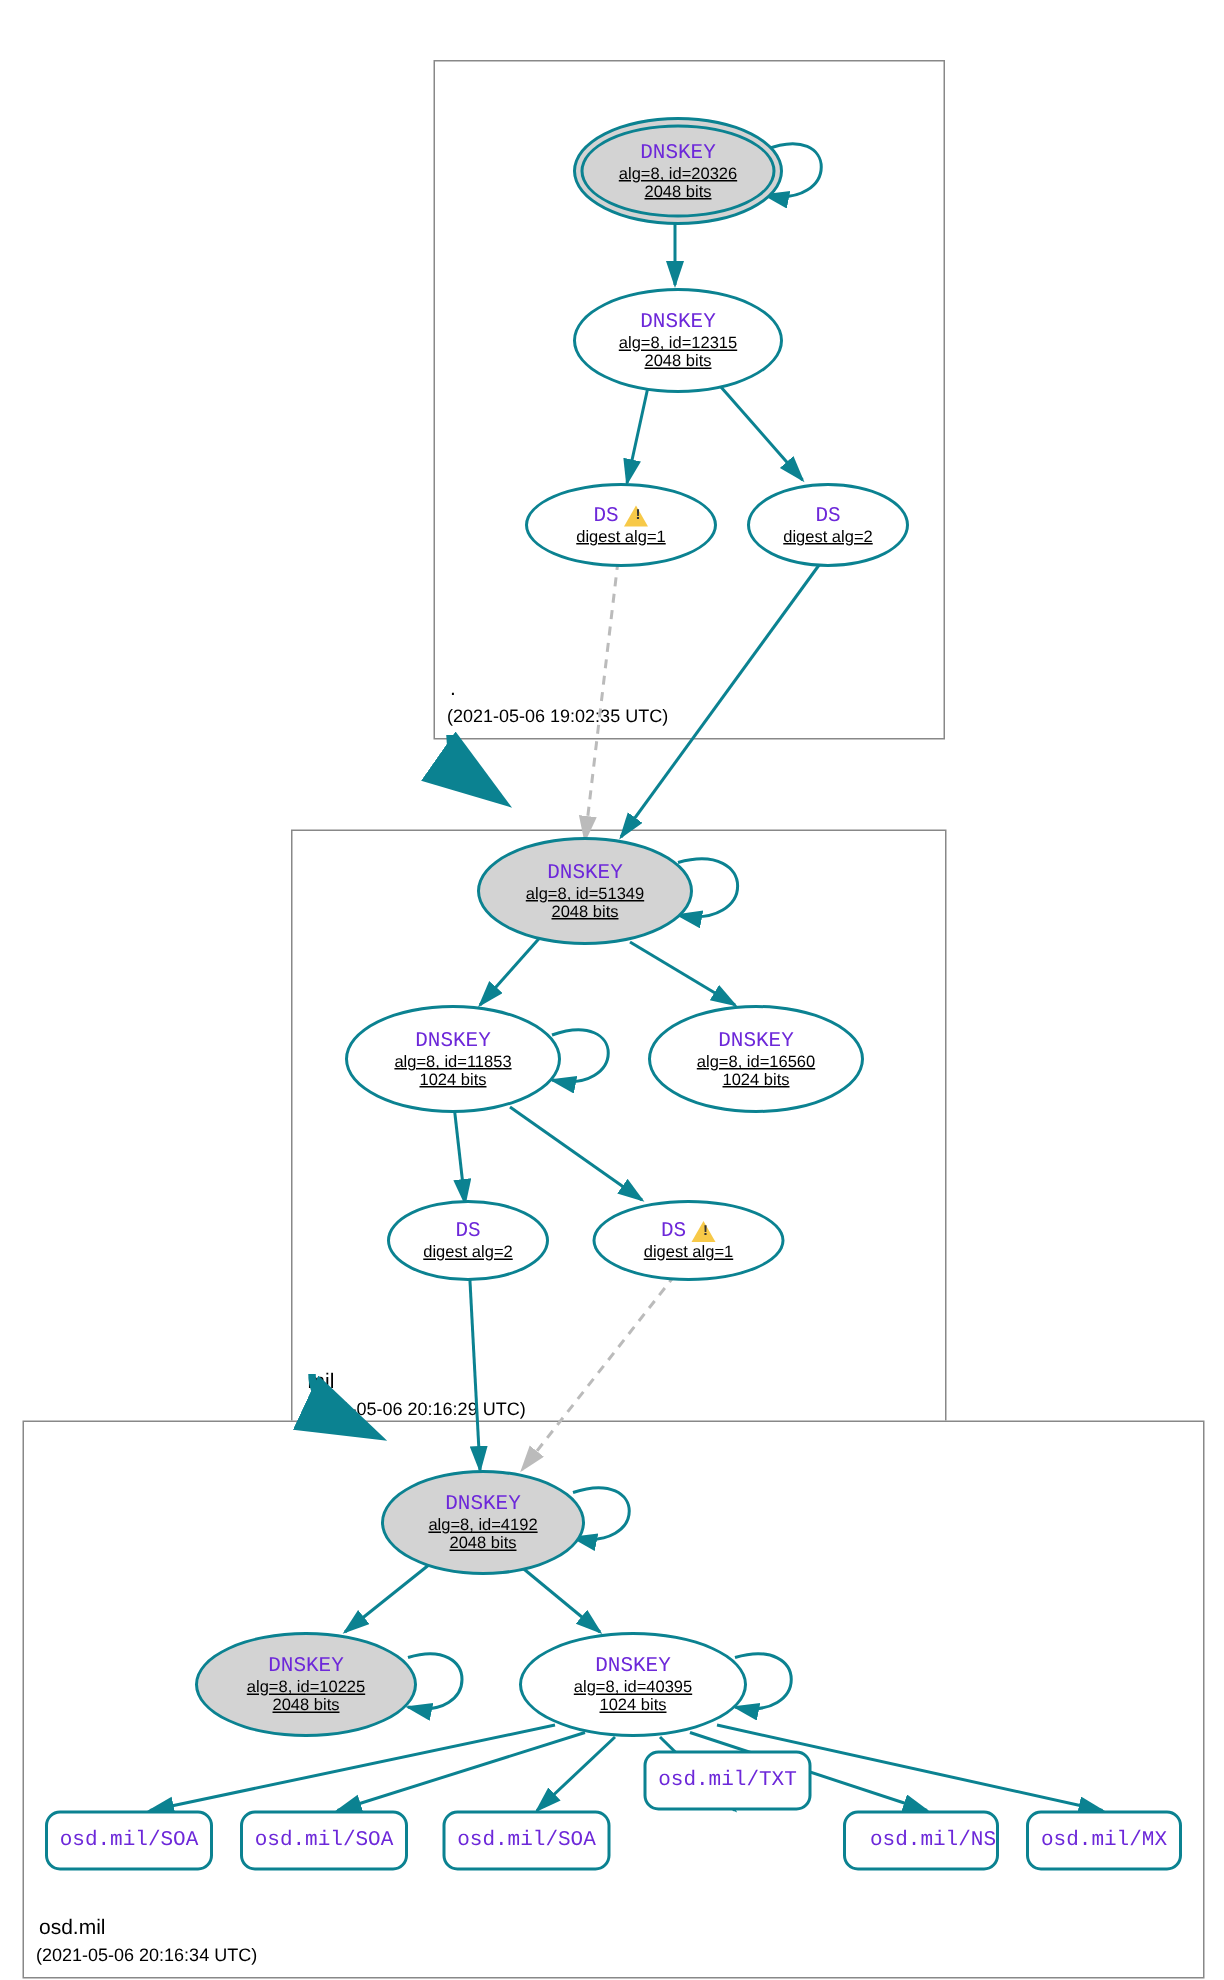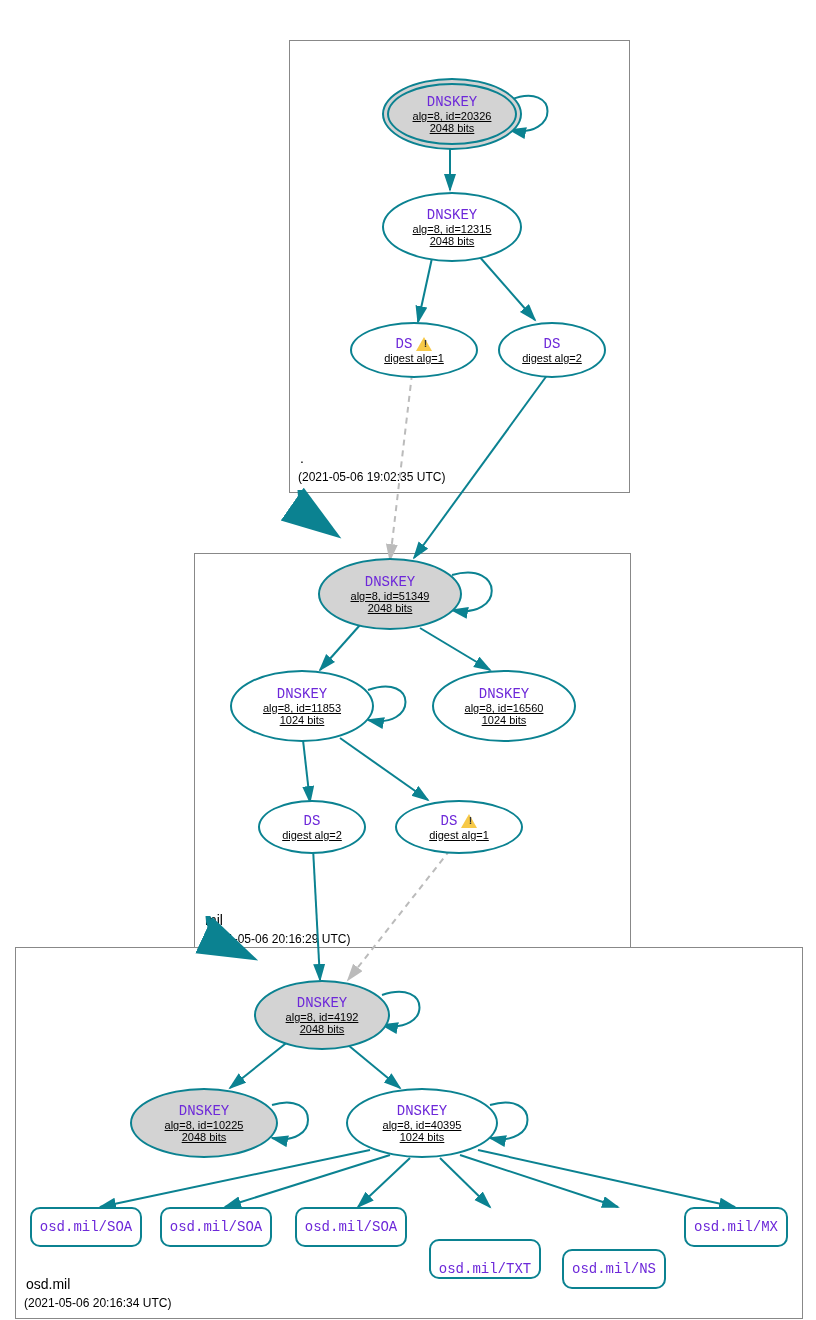--- a/index.html
+++ b/index.html
@@ -255,26 +255,26 @@
 <div class="node rrect" style="left:160px; top:1207px; width:108px; height:36px;">
   <div class="title">
       <span>osd.mil/SOA</span>
     </div>
 </div>
 <div class="node rrect" style="left:295px; top:1207px; width:108px; height:36px;">
   <div class="title">
       <span>osd.mil/SOA</span>
     </div>
 </div>
-<div class="node rrect" style="left:429px; top:1239px; width:108px; height:36px;justify-content:flex-end;">
+<div class="node rrect" style="left:429px; top:1167px; width:108px; height:36px;">
   <div class="title">
       <span>osd.mil/TXT</span>
     </div>
 </div>
-<div class="node rrect" style="left:562px; top:1249px; width:100px; height:36px;">
+<div class="node rrect" style="left:562px; top:1207px; width:100px; height:36px;align-items:flex-end;">
   <div class="title">
       <span>osd.mil/NS</span>
     </div>
 </div>
 <div class="node rrect" style="left:684px; top:1207px; width:100px; height:36px;justify-content:center;">
   <div class="title">
       <span>osd.mil/MX</span>
     </div>
 </div>
 

